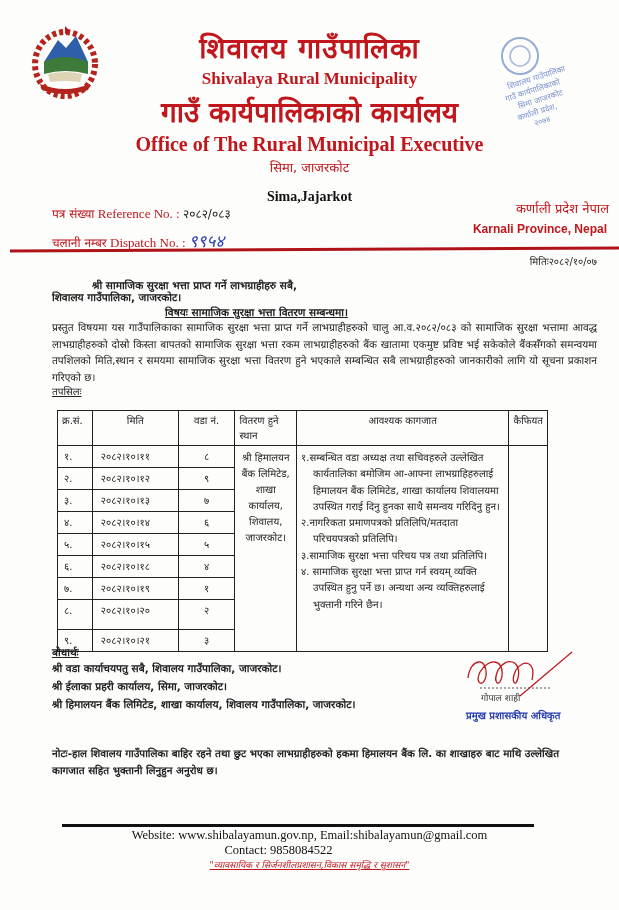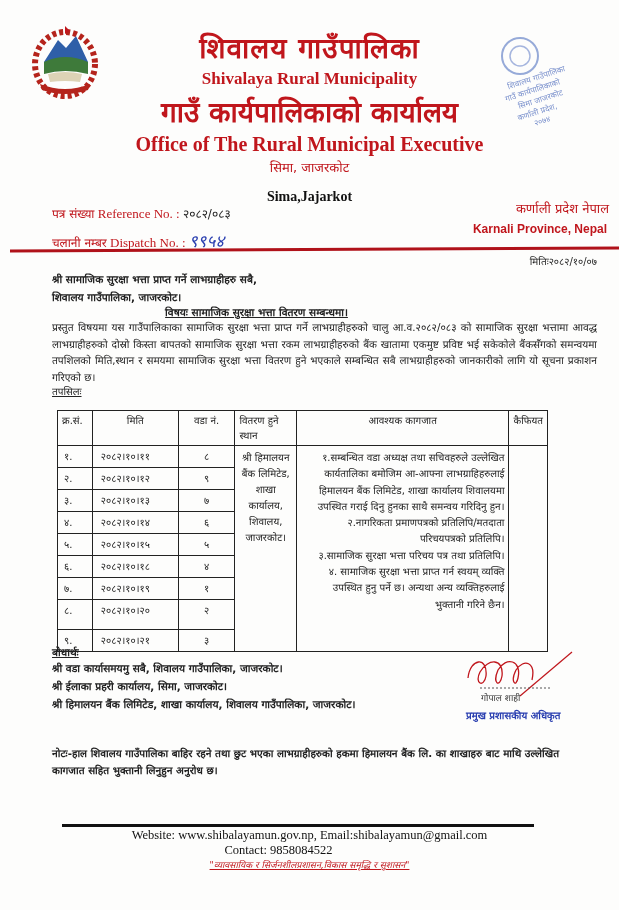--- a/index.html
+++ b/index.html
@@ -24,40 +24,40 @@
   .dispatch { position: absolute; left: 52px; top: 229px; font-size: 13px; color: #c0161c; font-family: "Liberation Serif", serif; }
   .dispatch .np { font-family: "DejaVu Sans", sans-serif; font-size: 12px; }
   .dispatch .hand { color: #2a3fb0; font-style: italic; font-size: 17px; font-family: "DejaVu Serif", serif; }
   .province-np { position: absolute; right: 10px; top: 199px; font-size: 13px; color: #c0161c; }
   .province-en { position: absolute; right: 12px; top: 222px; font-size: 12px; font-weight: bold; color: #c0161c; font-family: "Liberation Sans", sans-serif; }
   .rule-top { position: absolute; left: 10px; top: 248px; width: 609px; height: 3px; background: #b0121a; transform: rotate(-0.3deg); }
 
   .date { position: absolute; right: 22px; top: 254px; font-size: 10px; color: #222; }
 
   .addr { position: absolute; left: 52px; font-size: 10.5px; font-weight: bold; color: #222; }
-  .addr1 { top: 272px; }
+  .addr1 { top: 278px; margin-left: 40px; }
   .addr2 { top: 290px; }
 
   .subject { position: absolute; left: 0; width: 513px; top: 305px; text-align: center; font-size: 10.5px; font-weight: bold; text-decoration: underline; color: #222; }
   .para { position: absolute; left: 52px; top: 319px; width: 545px; font-size: 10.3px; line-height: 16.5px; text-align: justify; color: #222; }
   .tapsil { position: absolute; left: 52px; top: 384px; font-size: 10px; text-decoration: underline; color: #222; }
 
   
   .tbl { position: absolute; left: 57px; top: 410px; width: 491px; border-collapse: collapse; font-size: 10px; color: #222; border-radius: 10px; }
   .tbl td, .tbl th { border: 1.3px solid #222; font-weight: normal; vertical-align: top; }
   .tbl th { padding: 2px 4px; text-align: left; height: 34px; line-height: 15px; }
   .tbl th.center { text-align: center; }
   .tbl td { height: 22px; padding: 3px 6px; }
   .tbl td.sn { width: 35px; }
   .tbl td.date { width: 88px; position: static; font-size: 10px; text-align: left; padding-left: 8px; }
   .tbl td.ward { width: 58px; text-align: center; }
   .tbl td.place { width: 62px; text-align: center; line-height: 16px; padding-top: 4px; }
   .tbl td.docs { width: 218px; line-height: 16.3px; padding: 4px 4px; }
   .tbl td.remarks { width: 30px; }
-  .docs .item { padding-left: 12px; text-indent: -12px; text-align: right; }
+  .docs .item { padding-left: 12px; text-indent: -12px; }
 
   
   .cc-label { position: absolute; left: 52px; top: 645px; font-size: 10.5px; font-weight: bold; text-decoration: underline; color: #222; }
   .cc { position: absolute; left: 52px; font-size: 10.5px; font-weight: bold; color: #222; }
   .cc0 { top: 661px; }
   .cc1 { top: 679px; }
   .cc2 { top: 697px; }
 
   .sign { position: absolute; left: 460px; top: 648px; width: 120px; height: 50px; }
   .signer-name { position: absolute; left: 481px; top: 691px; font-size: 9px; color: #333; }
@@ -191,21 +191,21 @@
       </tr>
       <tr>
         <td class="sn">९.</td>
         <td class="date">२०८२।१०।२१</td>
         <td class="ward">३</td>
       </tr>
     </tbody>
   </table>
 
   <div class="cc-label">बोधार्थः</div>
-  <div class="cc cc0">श्री वडा कार्यासमयमु सबै, शिवालय गाउँपालिका, जाजरकोट।</div>
+  <div class="cc cc0">श्री वडा कार्याचयपतु सबै, शिवालय गाउँपालिका, जाजरकोट।</div>
   <div class="cc cc1">श्री ईलाका प्रहरी कार्यालय, सिमा, जाजरकोट।</div>
   <div class="cc cc2">श्री हिमालयन बैंक लिमिटेड, शाखा कार्यालय, शिवालय गाउँपालिका, जाजरकोट।</div>
 
   <svg class="sign" viewBox="0 0 120 50">
     <path d="M8 30 C 10 10, 28 8, 26 28 C 24 40, 14 36, 20 24 C 28 10, 44 10, 42 28 C 40 40, 32 36, 38 22 C 46 8, 62 12, 58 30 C 56 40, 50 34, 56 22 C 64 10, 76 14, 72 32" fill="none" stroke="#c0161c" stroke-width="1.3"></path>
     <path d="M60 48 L112 4" stroke="#c0161c" stroke-width="1.2"></path>
     <path d="M20 40 L92 40" stroke="#555" stroke-width="1" stroke-dasharray="2 2"></path>
   </svg>
   <div class="signer-name">गोपाल शाही</div>
   <div class="signer-title">प्रमुख प्रशासकीय अधिकृत</div>

